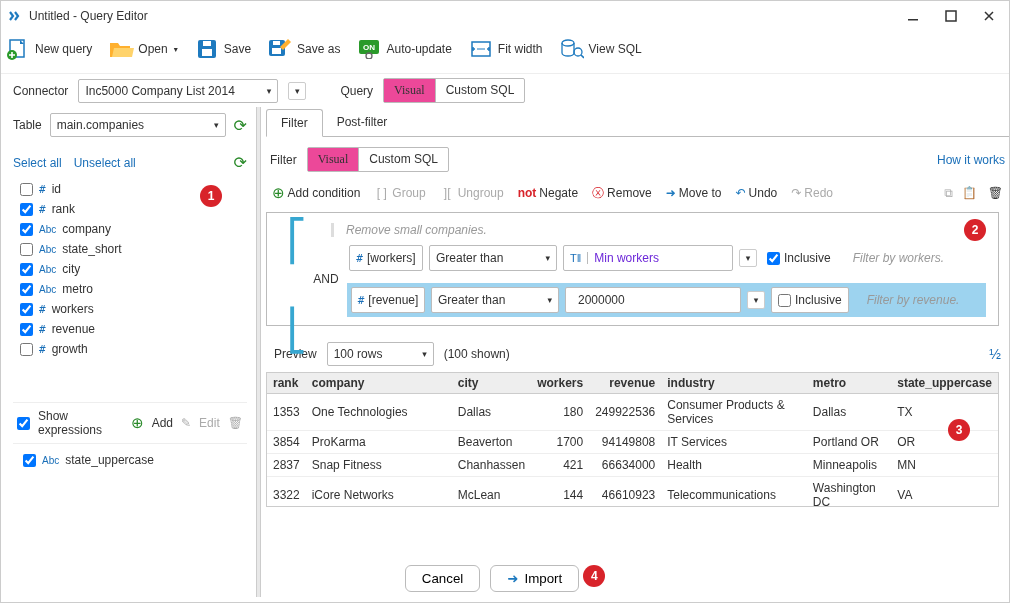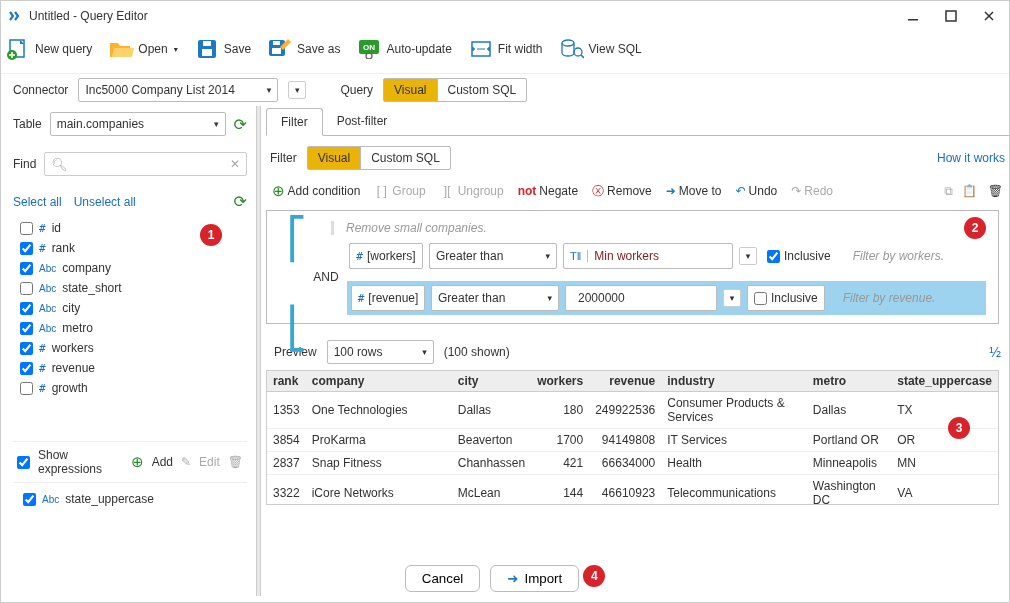--- a/index.html
+++ b/index.html
@@ -15,21 +15,21 @@
 .tbtn .ico { width: 26px; height: 24px; display:flex; align-items:center; justify-content:center; }
 .tbtn .ico svg { display:block; }
 .tbtn .caret { font-size: 8px; color: #333; margin-left:2px; }
 .row2 { display: flex; align-items: center; padding: 4px 12px; gap: 10px; border-top: 1px solid #eee; }
 .label { color: #333; }
 .select { border: 1px solid #bbb; background:#fff; height: 24px; display:flex; align-items:center; justify-content:space-between; padding: 0 6px; cursor:pointer; border-radius:2px; }
 .caret-down::after { content:"▾"; font-size:9px; color:#333; margin-left:6px; }
 .arrow-dd { width:18px; height:18px; border:1px solid #ccc; display:flex; align-items:center; justify-content:center; font-size:9px; cursor:pointer; border-radius:2px; }
 .tab-switch { border:1px solid #bbb; display:flex; border-radius:2px; }
 .tab-switch .ts { padding: 4px 10px; cursor:pointer; }
-.tab-switch .ts.active { background:#eab308; border-right:1px solid #bbb; }
+.tab-switch .ts.active { background:#ec4899; border-right:1px solid #bbb;font-family:Liberation Serif, serif; }
 .main { display:flex; height: 490px; }
 .side { width: 255px; border-right:1px solid #fff; padding: 6px 8px 0 12px; position:relative; }
 .side-row { display:flex; align-items:center; gap:8px; margin-bottom:16px; }
 .find-input { flex:1; border:1px solid #ccc; height:24px; border-radius:2px; display:flex; align-items:center; padding:0 6px; }
 .find-input .mag { color:#aaa; font-size:13px; }
 .find-input .clr { color:#aaa; font-size:12px; margin-left:auto; }
 .refresh-ico { color:#2a8a2a; font-size:16px; cursor:pointer; }
 .linkbar { display:flex; gap:12px; margin-bottom:6px; align-items:center; }
 .linkbar a { color:#1a6fb8; text-decoration:none; cursor:pointer; }
 .col-list { border:1px solid #fff; height: 220px; overflow-y:scroll; position:relative; }
@@ -59,24 +59,24 @@
 .bracket-bot { color:#37a7d1; font-size:40px; position:absolute; left:18px; top:94px; font-family:monospace; font-weight:300; }
 .comment { color:#999; font-style:italic; margin-left:50px; margin-bottom:8px; padding-left:12px; border-left:3px solid #ddd; }
 .and-block { display:flex; align-items:center; gap:6px; margin-left:28px; }
 .and-label { font-size:12px; color:#333; width:34px; text-align:center; }
 .conds { flex:1; display:flex; flex-direction:column; gap:16px; }
 .cond { display:flex; align-items:center; gap:6px; }
 .cond.sel { background:#9dd3ef; padding:4px; margin:-4px -2px; }
 .field-box { border:1px solid #bbb; background:#fff; display:flex; align-items:center; padding:2px 6px; border-radius:2px; height:26px; }
 .field-box.w1 { width:74px; justify-content:center; gap:4px; }
 .field-box.w2 { width:128px; justify-content:space-between; }
-.field-box.w3 { width:152px;padding-left:12px; }
+.field-box.w3 { width:176px;padding-left:12px; }
 .param-box { border:1px solid #bbb; background:#fff; display:flex; align-items:center; padding:0; border-radius:2px; height:26px; }
 .param-box .ptype { border-right:1px solid #bbb; padding:0 6px; color:#1a6fb8; font-size:11px; }
-.param-box .pval { padding:0 6px; color:#7f1d1d; flex:1; }
+.param-box .pval { padding:0 6px; color:#6d28d9; flex:1; }
 .inclusive { display:flex; align-items:center; gap:4px; padding: 0 4px; }
 .cond-desc { color:#999; font-style:italic; margin-left:12px; }
 .prev-row { display:flex; align-items:center; gap:10px; padding:16px 8px 6px; }
 .table-wrap { border:1px solid #ccc; margin-right:10px; height:135px; overflow-y:scroll; position:relative; }
 table.grid { border-collapse:collapse; width:100%; font-size:12px; }
 table.grid th { text-align:left; font-weight:bold; background:#eee; padding:3px 6px; border-bottom:1px solid #ccc; }
 table.grid td { padding:4px 6px; border-bottom:1px solid #eee; }
 table.grid td.num, table.grid th.num { text-align:right; }
 .dlg-btns { position:absolute; bottom:10px; left:0; right:0; display:flex; justify-content:center; gap:10px; }
 .dlg-btn { border:1px solid #bbb; background:#fff; padding:5px 16px; cursor:pointer; border-radius:6px; display:flex; align-items:center; gap:6px; }
@@ -208,27 +208,20 @@
 
 <div class="main">
 
   <div class="side">
     <div class="side-row">
       <span>Table</span>
       <div class="select caret-down" style="flex:1">
           <span>main.companies</span>
         </div>
       <span class="refresh-ico">⟳</span>
-    </div>
-    <div class="side-row">
-      <span>Find</span>
-      <div class="find-input">
-          <span class="mag">🔍︎</span>
-          <span class="clr">✕</span>
-        </div>
     </div>
     <div class="linkbar">
       <a>Select all</a>
       <a>Unselect all</a>
       <span style="margin-left:auto" class="refresh-ico">⟳</span>
     </div>
     <div class="col-list">
       <div class="col-item">
           <input type="checkbox" style="">
           <span class="type-hash">#</span>

